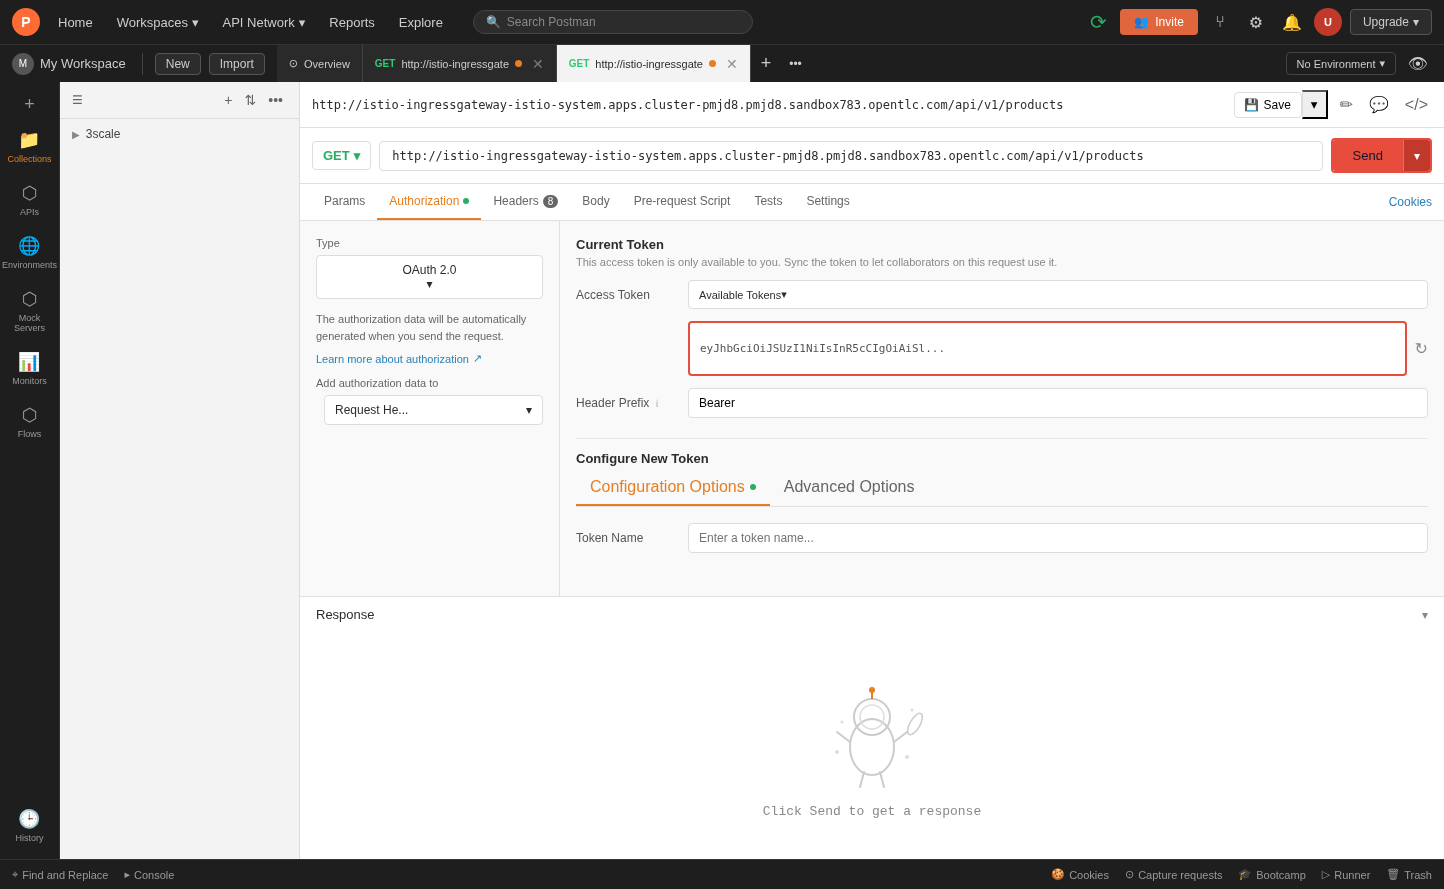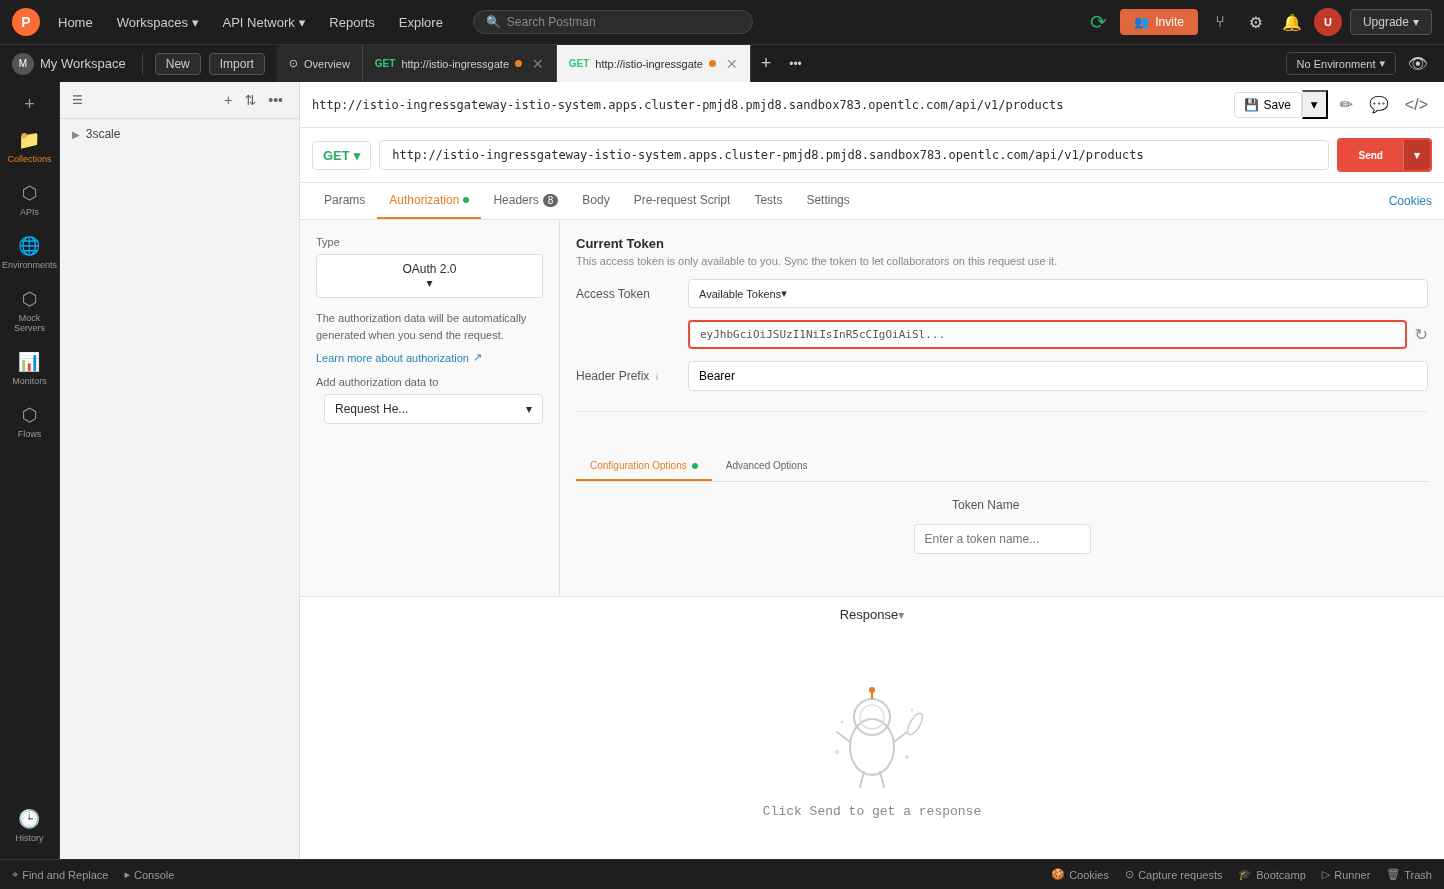--- a/index.html
+++ b/index.html
@@ -64,21 +64,21 @@
     .url-path { flex: 1; color: #2c2c2c; font-size: 12px; font-family: monospace; overflow: hidden; text-overflow: ellipsis; white-space: nowrap; }
     .save-btn { background: white; border: 1px solid #ddd; border-radius: 4px; padding: 5px 10px; font-size: 12px; cursor: pointer; display: flex; align-items: center; gap: 4px; }
     .save-chevron { border-left: 1px solid #ddd; padding: 5px 8px; cursor: pointer; }
     .icon-btn { color: #666; font-size: 16px; padding: 4px; cursor: pointer; }
 
     
     .method-url-row { display: flex; align-items: center; padding: 10px 12px; background: white; border-bottom: 1px solid #e0e0e0; gap: 8px; }
     .method-selector { display: flex; align-items: center; gap: 4px; background: white; border: 1px solid #ddd; border-radius: 4px; padding: 6px 10px; cursor: pointer; font-weight: bold; color: #27ae60; font-size: 13px; }
     .url-input { flex: 1; border: 1px solid #ddd; border-radius: 4px; padding: 7px 12px; font-size: 12px; font-family: monospace; color: #2c2c2c; outline: none; }
     .send-btn-group { display: flex; align-items: stretch; border-radius: 4px; overflow: hidden; border: 2px solid #e74c3c; }
-    .send-btn { background: #e74c3c; color: #ffffff; border: none; padding: 8px 20px; font-size: 10px; font-weight: 700; cursor: pointer; }
+    .send-btn { background: #e74c3c; color: #0f172a; border: none; padding: 8px 20px; font-size: 13px; font-weight: 400; cursor: pointer; }
     .send-chevron { background: #c0392b; color: white; border: none; border-left: 1px solid rgba(255,255,255,0.3); padding: 8px 10px; cursor: pointer; font-size: 12px; }
 
     
     .request-tabs { display: flex; align-items: center; padding: 0 12px; background: white; border-bottom: 1px solid #e0e0e0; }
     .req-tab { padding: 10px 12px; font-size: 12px; cursor: pointer; color: #666; border-bottom: 2px solid transparent; white-space: nowrap; display: flex; align-items: center; gap: 4px; }
     .req-tab.active { color: #e67e22; border-bottom-color: #e67e22; }
     .tab-badge { background: #666; color: white; border-radius: 8px; padding: 1px 5px; font-size: 10px; }
     .tab-dot-green { width: 6px; height: 6px; border-radius: 50%; background: #27ae60; }
     .cookies-btn { margin-left: auto; color: #2980b9; font-size: 12px; cursor: pointer; }
 
@@ -93,30 +93,30 @@
     .add-to-selector { display: flex; align-items: center; justify-content: space-between; border: 1px solid #ddd; border-radius: 4px; padding: 7px 10px; cursor: pointer; font-size: 12px; background: white; margin-left: 8px; }
 
     .auth-right { flex: 1; padding: 16px; overflow-y: auto; }
     .current-token-section { margin-bottom: 20px; }
     .section-title { font-size: 13px; font-weight: 600; color: #2c2c2c; margin-bottom: 4px; }
     .section-desc { font-size: 11px; color: #888; margin-bottom: 12px; }
     .form-row { display: flex; align-items: center; margin-bottom: 12px; gap: 12px; }
     .form-label { font-size: 12px; color: #555; min-width: 100px; flex-shrink: 0; }
     .form-control { flex: 1; }
     .token-dropdown { display: flex; align-items: center; justify-content: flex-start; border: 1px solid #ddd; border-radius: 4px; padding: 7px 10px; cursor: pointer; font-size: 11px; background: white; width: 100%; }
-    .token-input { flex: 1; border: 2px solid #e74c3c; border-radius: 4px; padding: 6px 10px; font-size: 11px; font-family: monospace; color: #555; background: white; outline: none; }
+    .token-input { flex: 1; border: 2px solid #e74c3c; border-radius: 4px; padding: 19px 10px; font-size: 11px; font-family: monospace; color: #555; background: white; outline: none; }
     .bearer-input { width: 100%; border: 1px solid #ddd; border-radius: 4px; padding: 7px 10px; font-size: 12px; background: white; outline: none; }
     .divider { border: none; border-top: 1px solid #e8e8e8; margin: 12px 0; }
 
     .configure-section { }
     .config-tabs { display: flex; gap: 0; margin-bottom: 16px; border-bottom: 1px solid #e0e0e0; }
-    .config-tab { padding: 8px 14px; font-size: 10px; cursor: pointer; color: #666; border-bottom: 2px solid transparent; display: flex; align-items: center; gap: 5px; margin-top: 28px; }
+    .config-tab { padding: 8px 14px; font-size: 16px; cursor: pointer; color: #666; border-bottom: 2px solid transparent; display: flex; align-items: center; gap: 5px; }
     .config-tab.active { color: #e67e22; border-bottom-color: #e67e22; }
     .config-dot { width: 6px; height: 6px; border-radius: 50%; background: #27ae60; }
-    .token-name-row { display: flex; align-items: center; gap: 12px; flex-direction: column; }
+    .token-name-row { display: flex; align-items: center; gap: 12px; }
     .token-name-label { font-size: 12px; color: #555; min-width: 100px; }
     .token-name-input { flex: 1; border: 1px solid #ddd; border-radius: 4px; padding: 7px 10px; font-size: 12px; background: white; outline: none; color: #999; }
     .response-label { font-size: 13px; font-weight: 500; color: #2c2c2c; }
     .response-caption { font-size: 13px; color: #888; margin-top: 12px; }
 
     
     .bottom-bar { height: 30px; background: #1e1e1e; display: flex; align-items: center; padding: 0 12px; gap: 16px; border-top: 1px solid #333; }
     .bottom-item { color: #999; font-size: 11px; cursor: pointer; display: flex; align-items: center; gap: 4px; }
   </style>
 </head>
@@ -355,20 +355,21 @@
             </div>
             <div class="form-control">
               <input class="bearer-input" value="Bearer" style="">
             </div>
           </div>
         </div>
 
         <hr class="divider">
 
         <div class="configure-section">
+          <div class="section-title">Configure New Token</div>
 
           <div class="config-tabs">
             <div class="config-tab active">
               <span>Configuration Options</span>
               <span class="config-dot"></span>
             </div>
             <div class="config-tab">
               <span>Advanced Options</span>
             </div>
           </div>
@@ -376,21 +377,21 @@
           <div class="token-name-row">
             <div class="token-name-label">Token Name</div>
             <input class="token-name-input" placeholder="Enter a token name..." style="">
           </div>
         </div>
 
       </div>
     </div>
 
     <div style="border-top: 1px solid #e0e0e0; background: white;">
-      <div style="display:flex; align-items:center; padding: 10px 16px; justify-content: center;">
+      <div style="display:flex; align-items:center; padding: 10px 16px; justify-content: space-between;">
         <span class="response-label">Response</span>
         <span style="color:#888; cursor:pointer;">▾</span>
       </div>
       <div style="display:flex; flex-direction:column; align-items:center; justify-content:center; padding: 40px 20px; background: white; font-family: Liberation Mono, monospace;">
 
         <svg width="120" height="120" viewBox="0 0 120 120">
 
           <ellipse cx="60" cy="75" rx="22" ry="28" fill="none" stroke="#ccc" stroke-width="2"></ellipse>
 
           <circle cx="60" cy="45" r="18" fill="none" stroke="#ccc" stroke-width="2"></circle>

